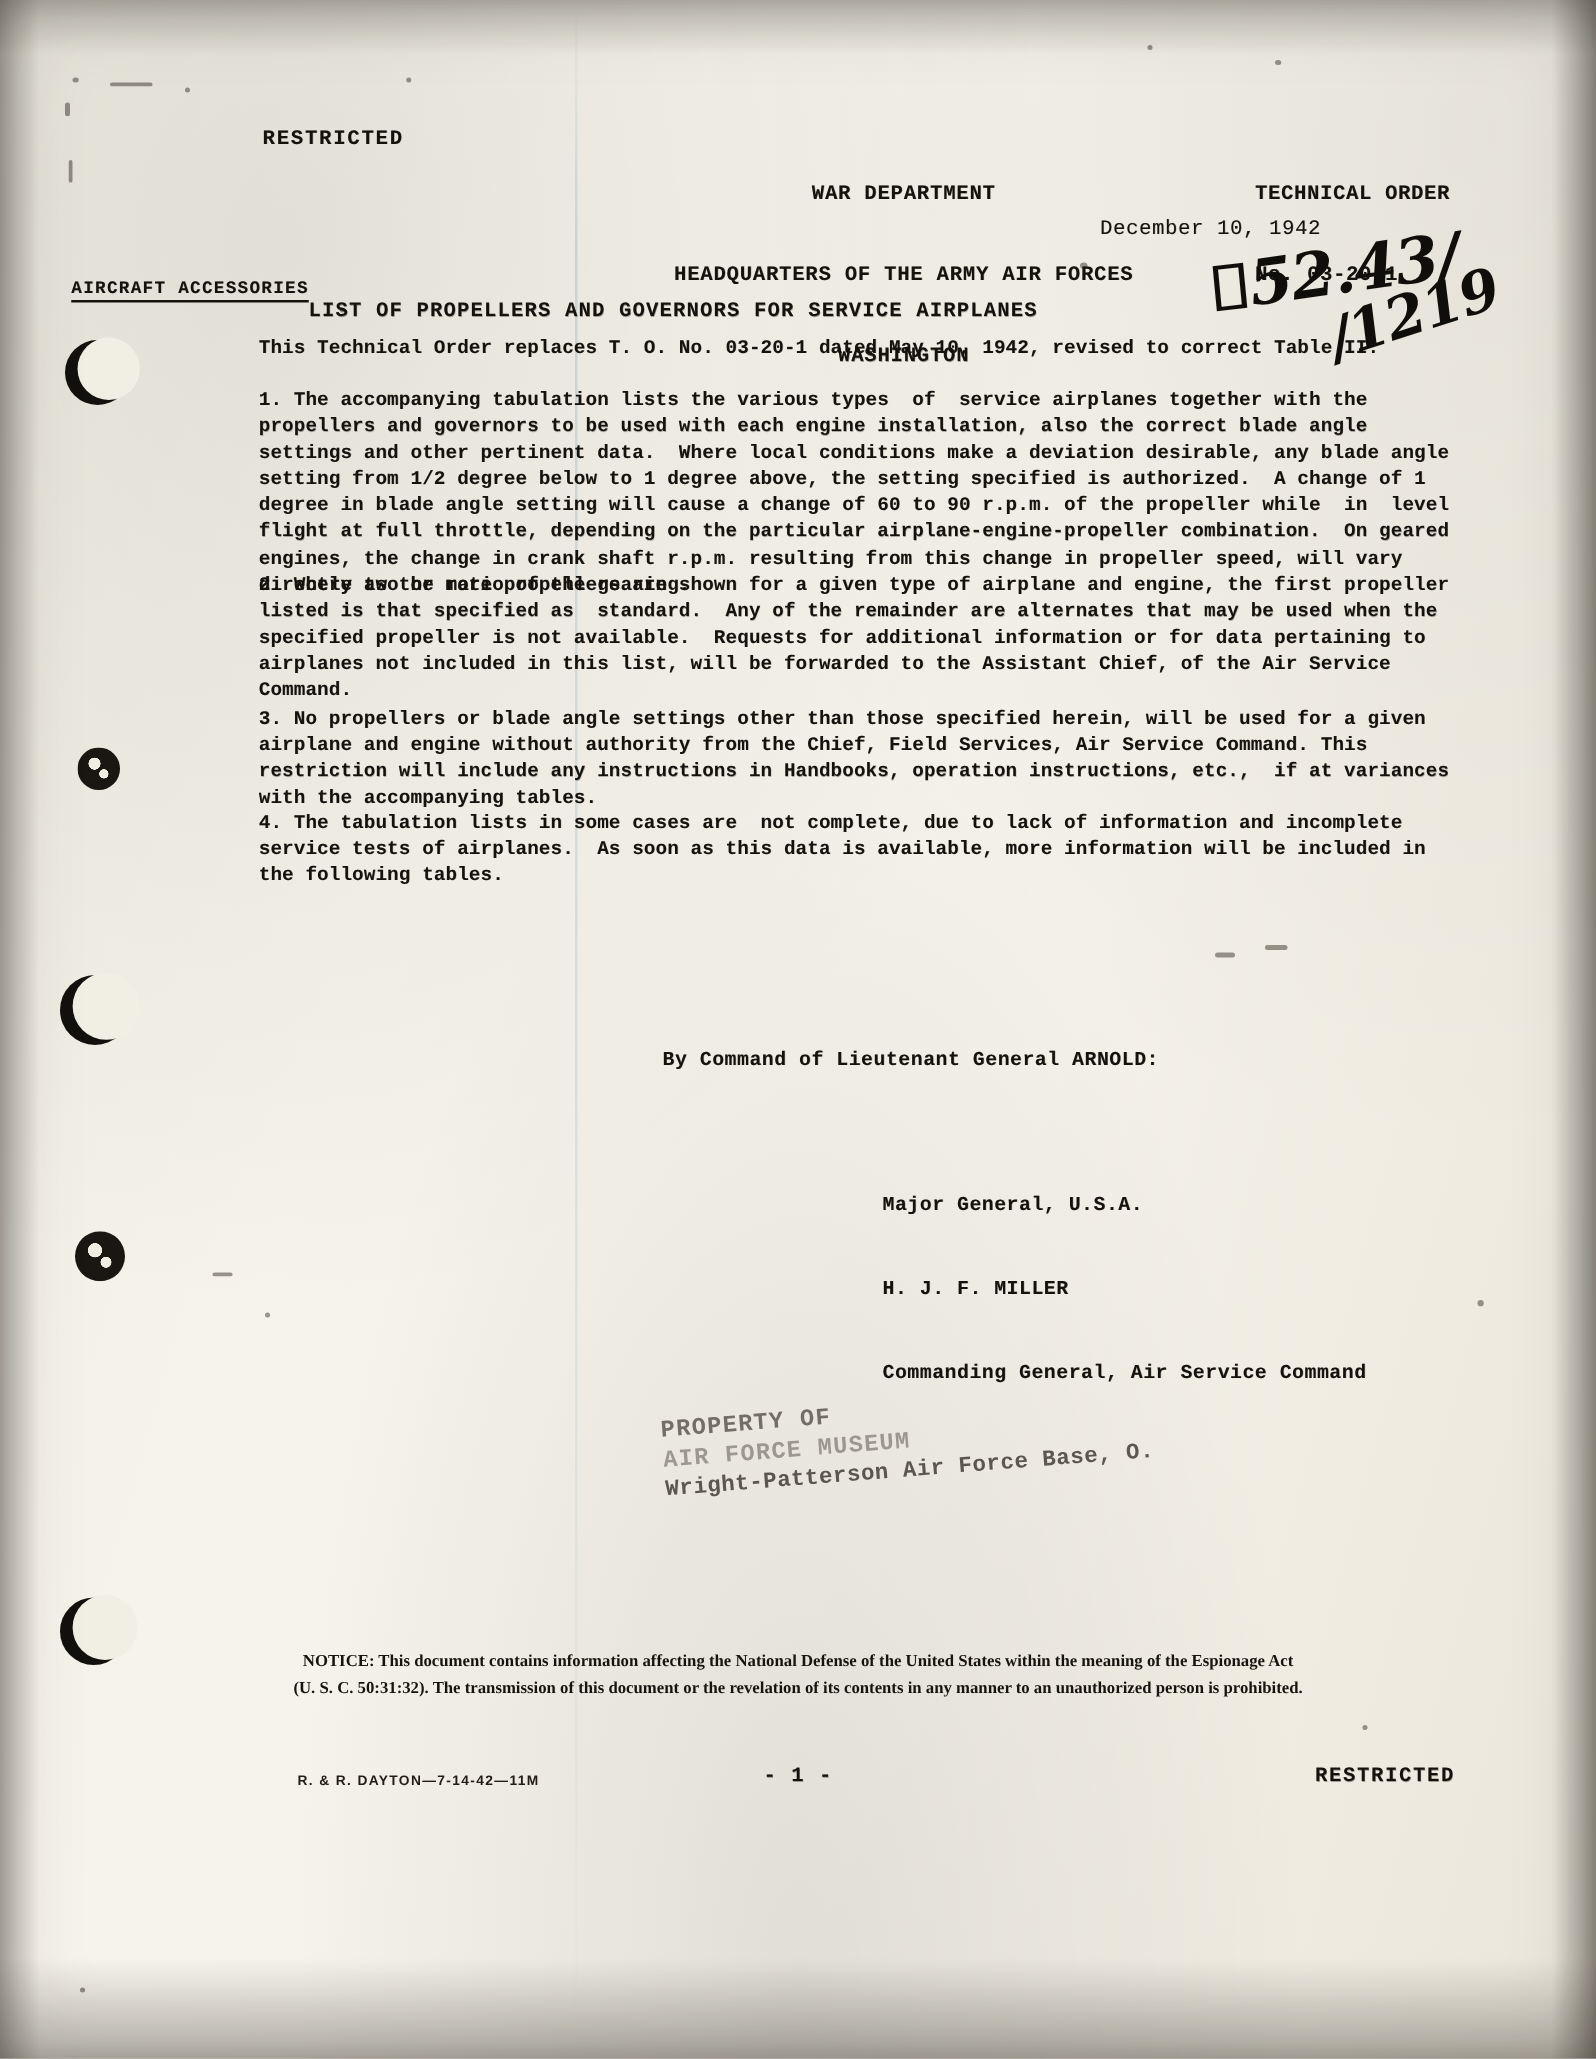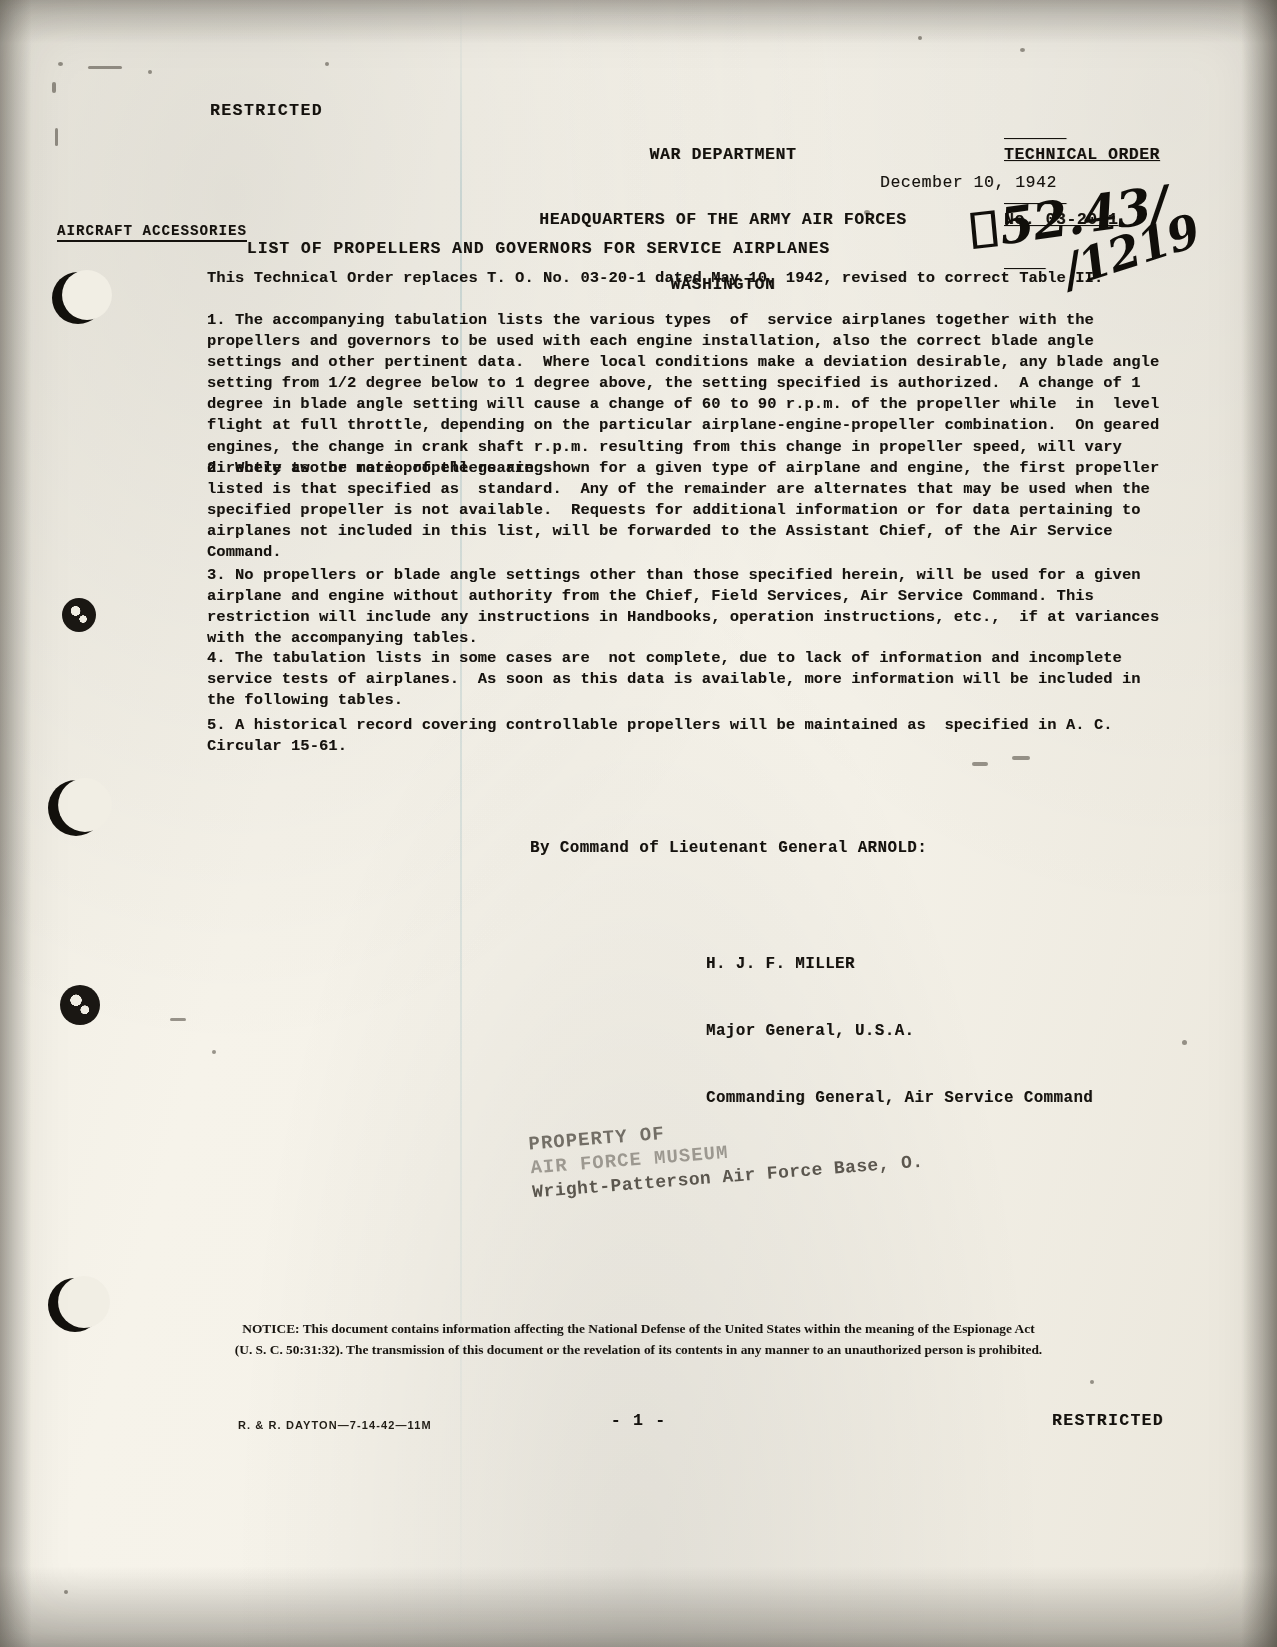--- a/index.html
+++ b/index.html
@@ -132,21 +132,20 @@
     font-size: 16.5px;
     text-align: center;
     width: 450px;
     letter-spacing: 0.6px;
   }
   .hdr-center div { white-space: pre; }
   .hdr-right {
     left: 1004px; top: 100px;
     font-size: 16.5px;
     letter-spacing: 0.5px;
-    text-decoration: underline;
   }
   .hdr-right div { white-space: pre; }
 
   .doc-date {
     left: 880px; top: 172px;
     font-size: 16.5px;
     letter-spacing: 0.5px;
     font-weight: 400;
   }
 
@@ -361,29 +360,26 @@
     </div>
 
     <div class="body para3">
       <div>3. No propellers or blade angle settings other than those specified herein, will be used for a given airplane and engine without authority from the Chief, Field Services, Air Service Command. This restriction will include any instructions in Handbooks, operation instructions, etc.,  if at variances with the accompanying tables.</div>
     </div>
 
     <div class="body para4">
       <div>4. The tabulation lists in some cases are  not complete, due to lack of information and incomplete service tests of airplanes.  As soon as this data is available, more information will be included in the following tables.</div>
     </div>
 
-    <div class="body para5">
-      <div>5. A historical record covering controllable propellers will be maintained as  specified in A. C. Circular 15-61.</div>
-    </div>
 
     <div class="t bycommand">By Command of Lieutenant General ARNOLD:</div>
 
     <div class="t sigblock">
+      <div>Major General, U.S.A.</div>
       <div>H. J. F. MILLER</div>
-      <div>Major General, U.S.A.</div>
       <div>Commanding General, Air Service Command</div>
     </div>
 
     <div class="stamp">
       <div class="l1">PROPERTY OF</div>
       <div class="l2">AIR FORCE MUSEUM</div>
       <div class="l3">Wright-Patterson Air Force Base, O.</div>
     </div>
 
     <div class="notice">

